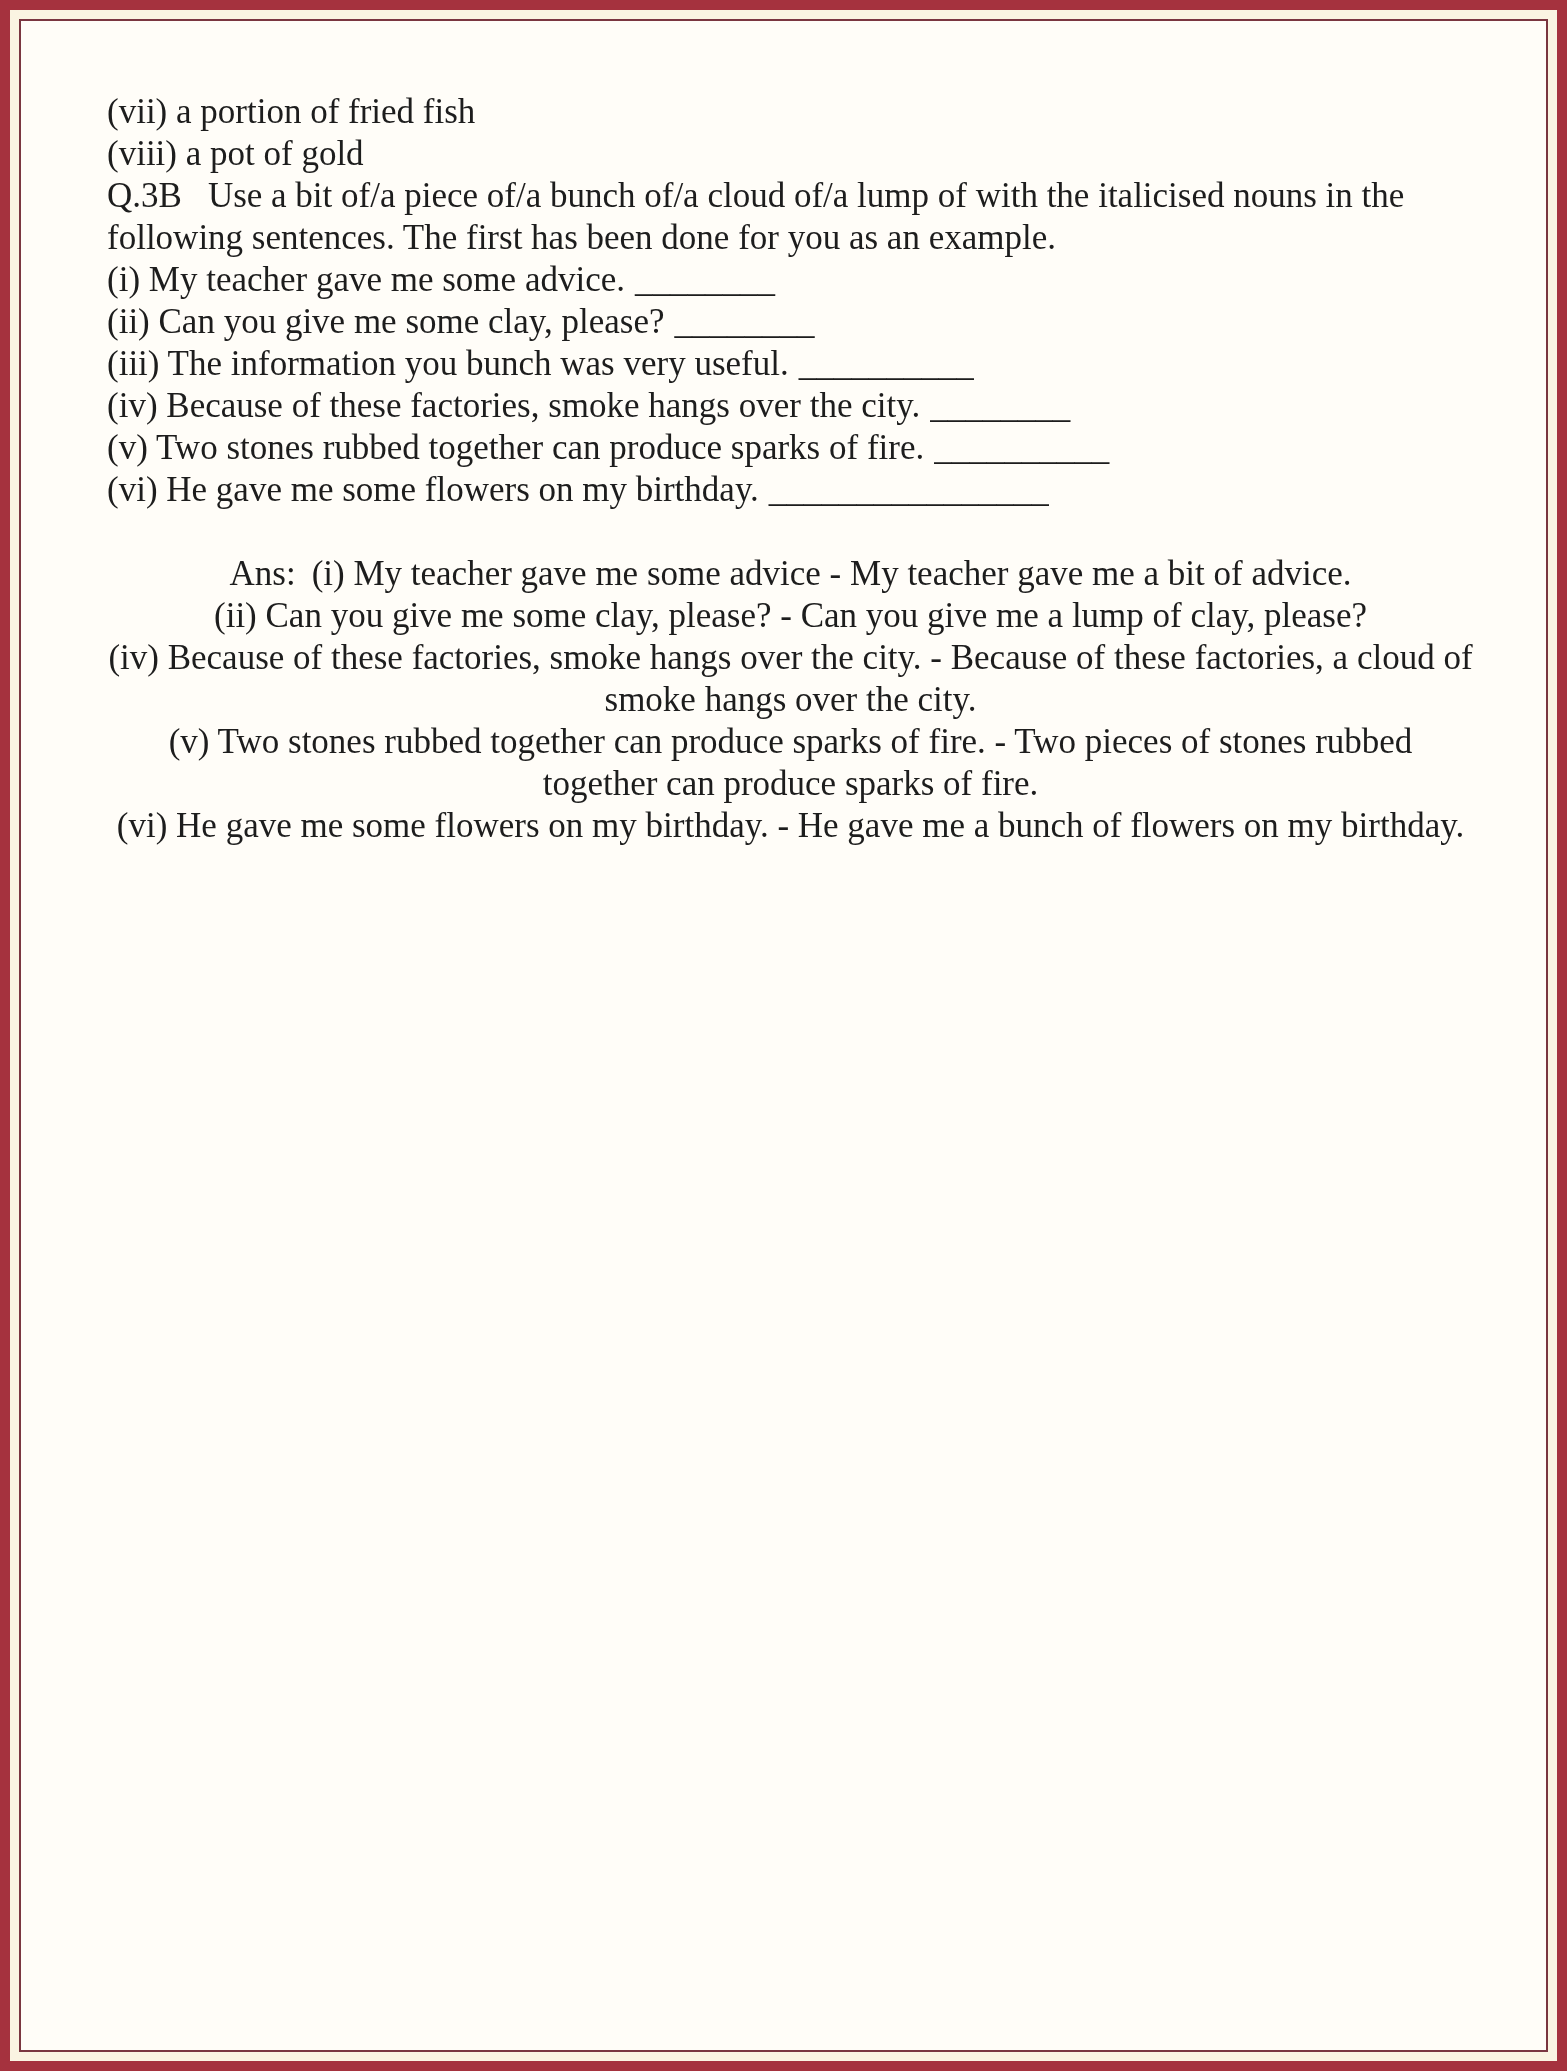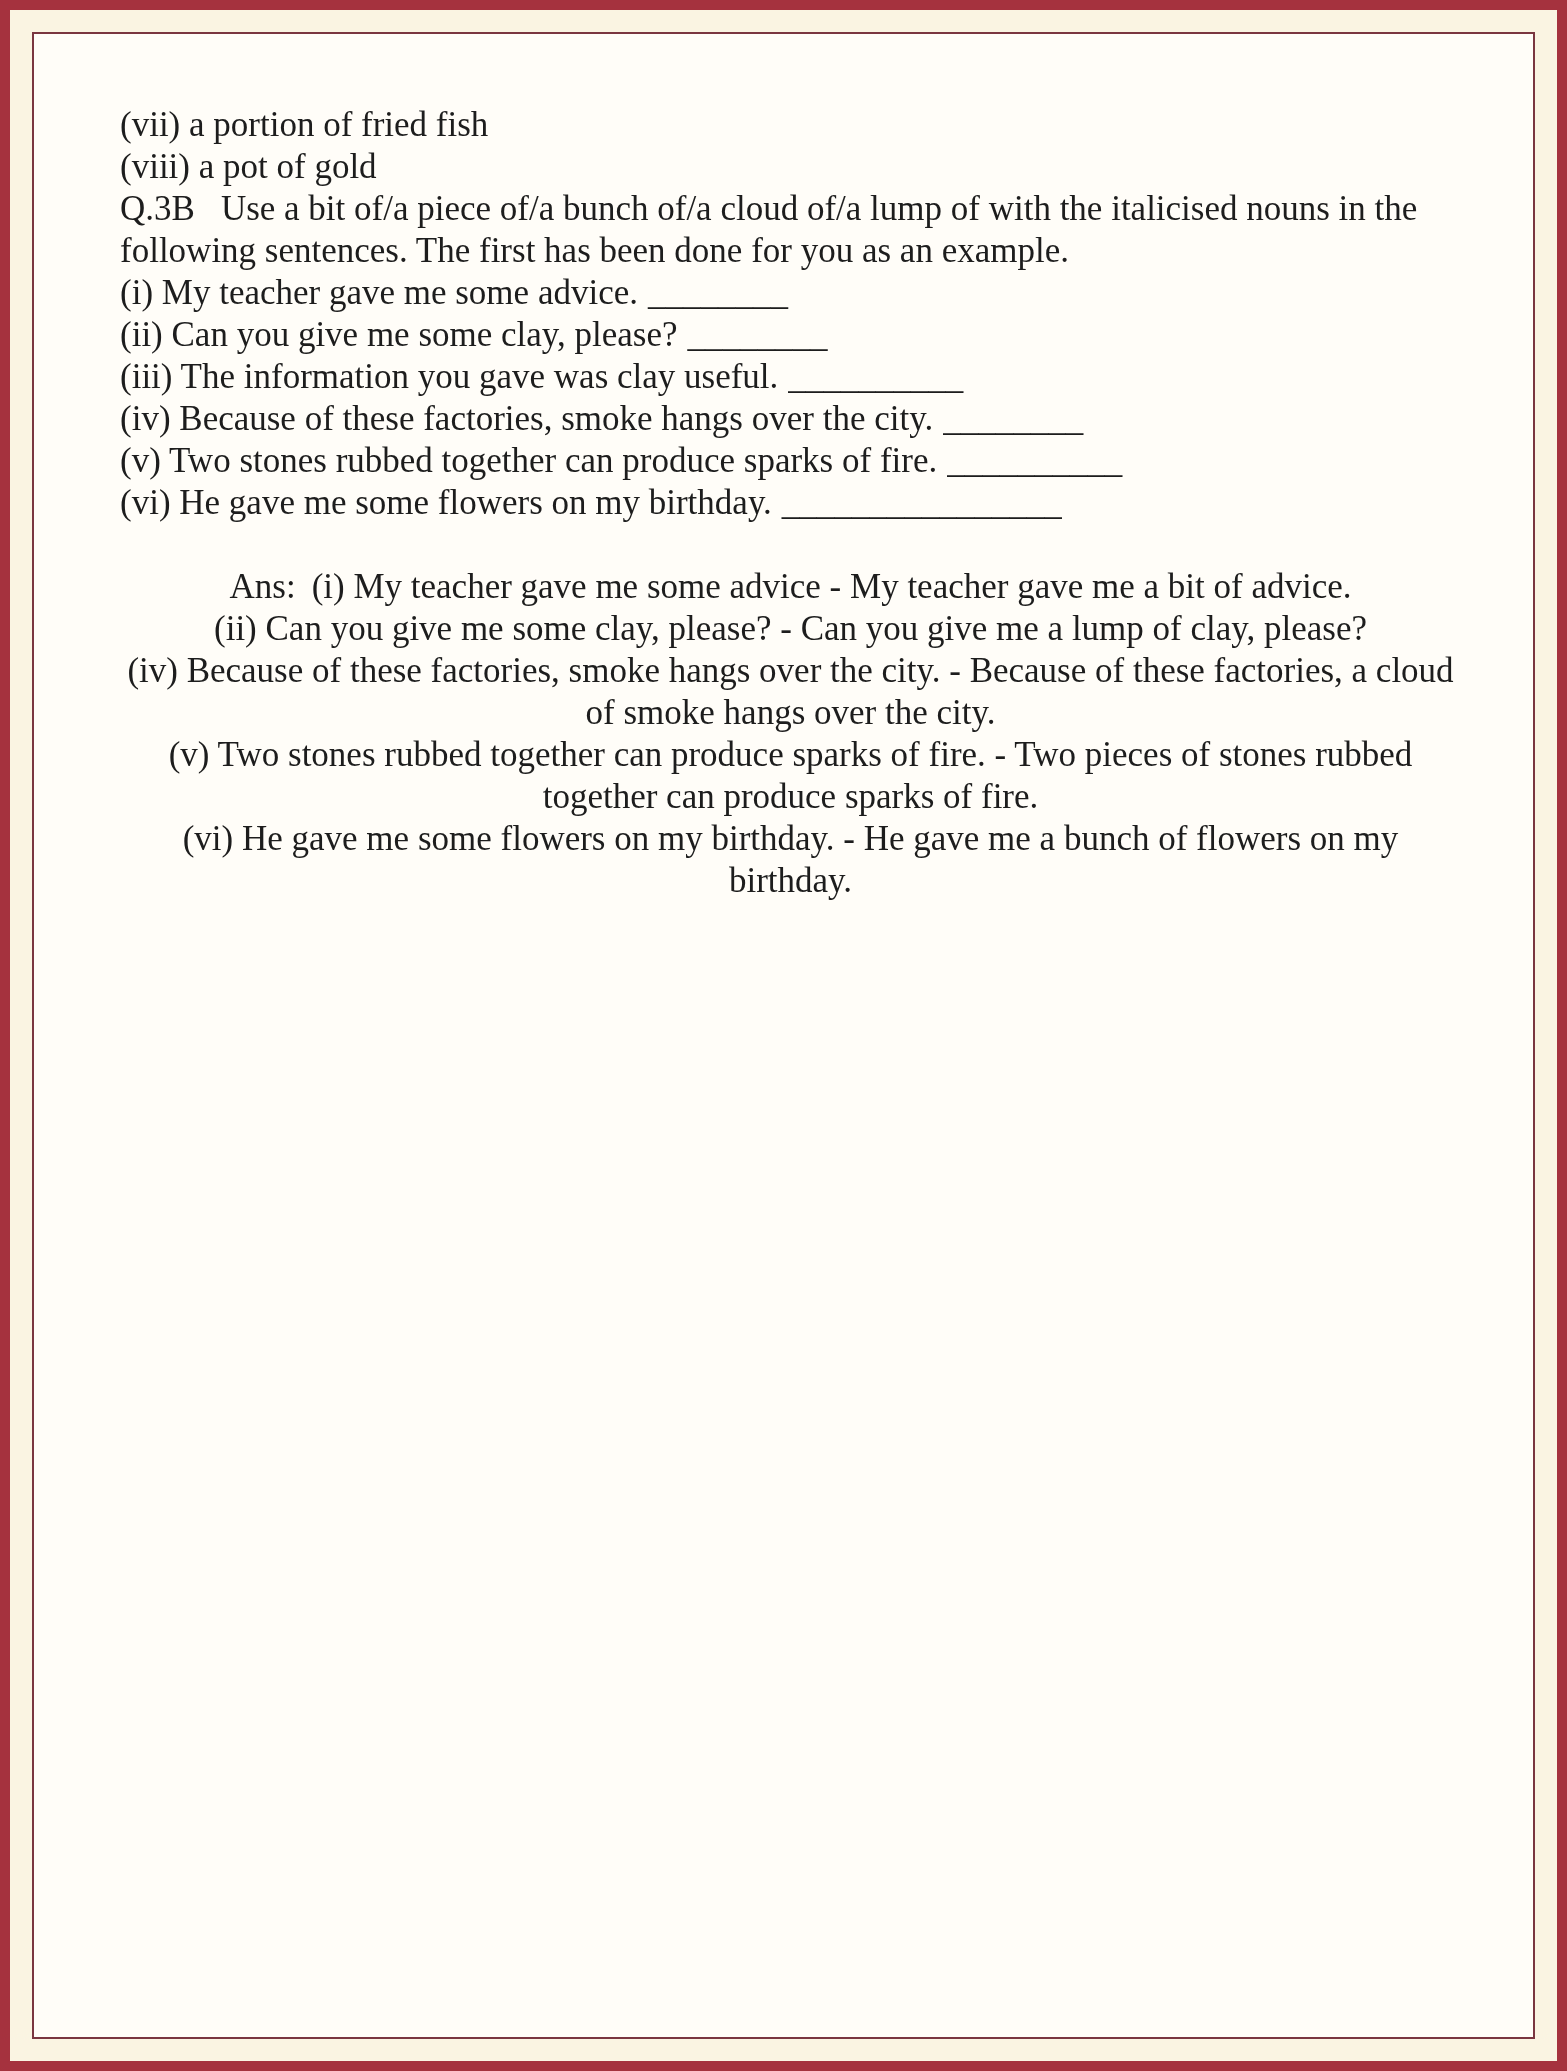--- a/index.html
+++ b/index.html
@@ -13,21 +13,21 @@
     height: 2071px;
     box-sizing: border-box;
     background: #a5323e;          
     padding: 10px;
   }
   .page-gap {
     width: 100%;
     height: 100%;
     box-sizing: border-box;
     background: #faf4e2;          
-    padding: 22px;
+    padding: 9px;
   }
   .paper {
     width: 100%;
     height: 100%;
     box-sizing: border-box;
     border: 2px solid #7a3640;    
     background: #fffdf8;
     padding: 70px 72px 40px 86px;
     overflow: hidden;
     color: #1d1d1d;
@@ -67,21 +67,21 @@
         <span class="q-label">Q.3B</span><span>Use a bit of/a piece of/a bunch of/a cloud of/a lump of with the italicised nouns in the following sentences. The first has been done for you as an example.</span>
       </p>
 
       <div class="line">
         <span>(i) My teacher gave me some advice.</span><span class="blank">________</span>
       </div>
       <div class="line">
         <span>(ii) Can you give me some clay, please?</span><span class="blank">________</span>
       </div>
       <div class="line">
-        <span>(iii) The information you gave was clay useful.</span><span class="blank">__________</span>
+        <span>(iii) The information you bunch was very useful.</span><span class="blank">__________</span>
       </div>
       <div class="line">
         <span>(iv) Because of these factories, smoke hangs over the city.</span><span class="blank">________</span>
       </div>
       <div class="line">
         <span>(v) Two stones rubbed together can produce sparks of fire.</span><span class="blank">__________</span>
       </div>
       <div class="line">
         <span>(vi) He gave me some flowers on my birthday.</span><span class="blank">________________</span>
       </div>

